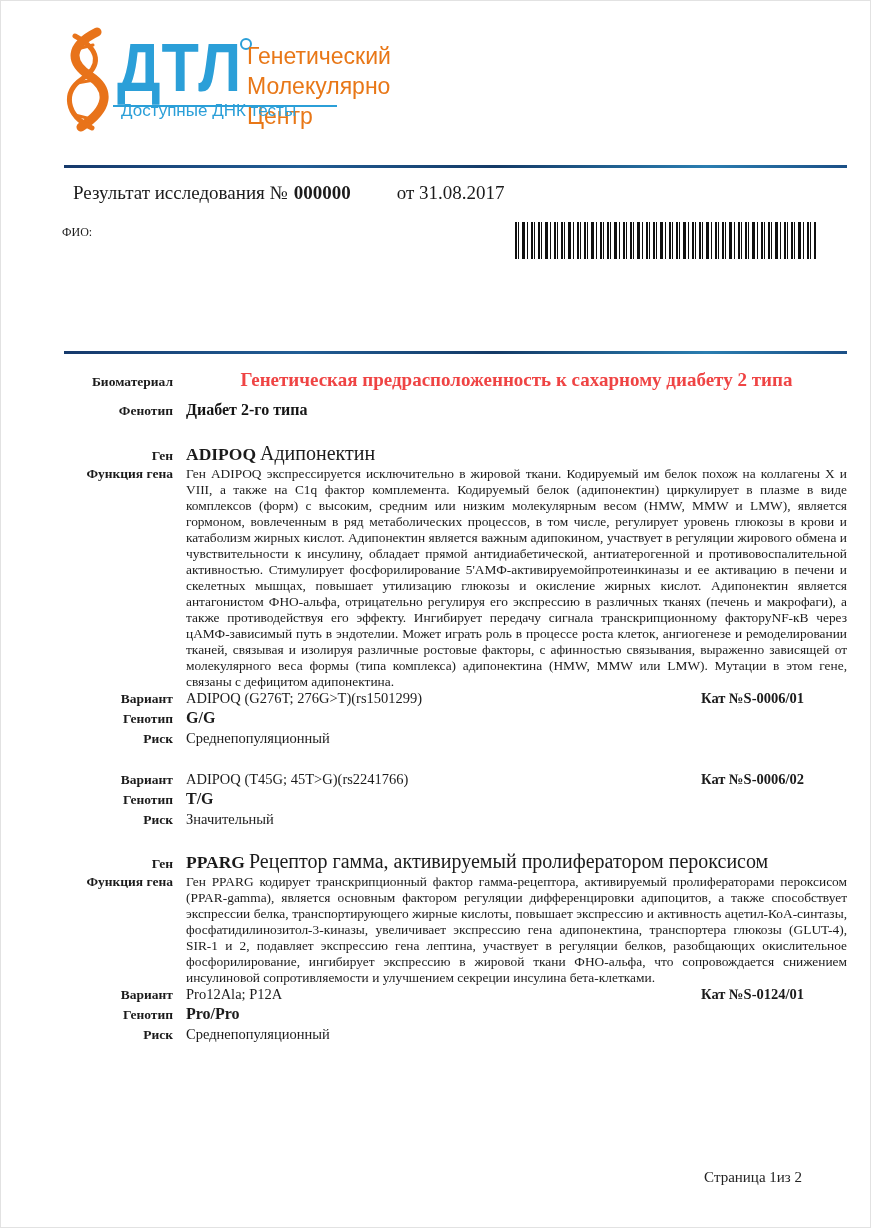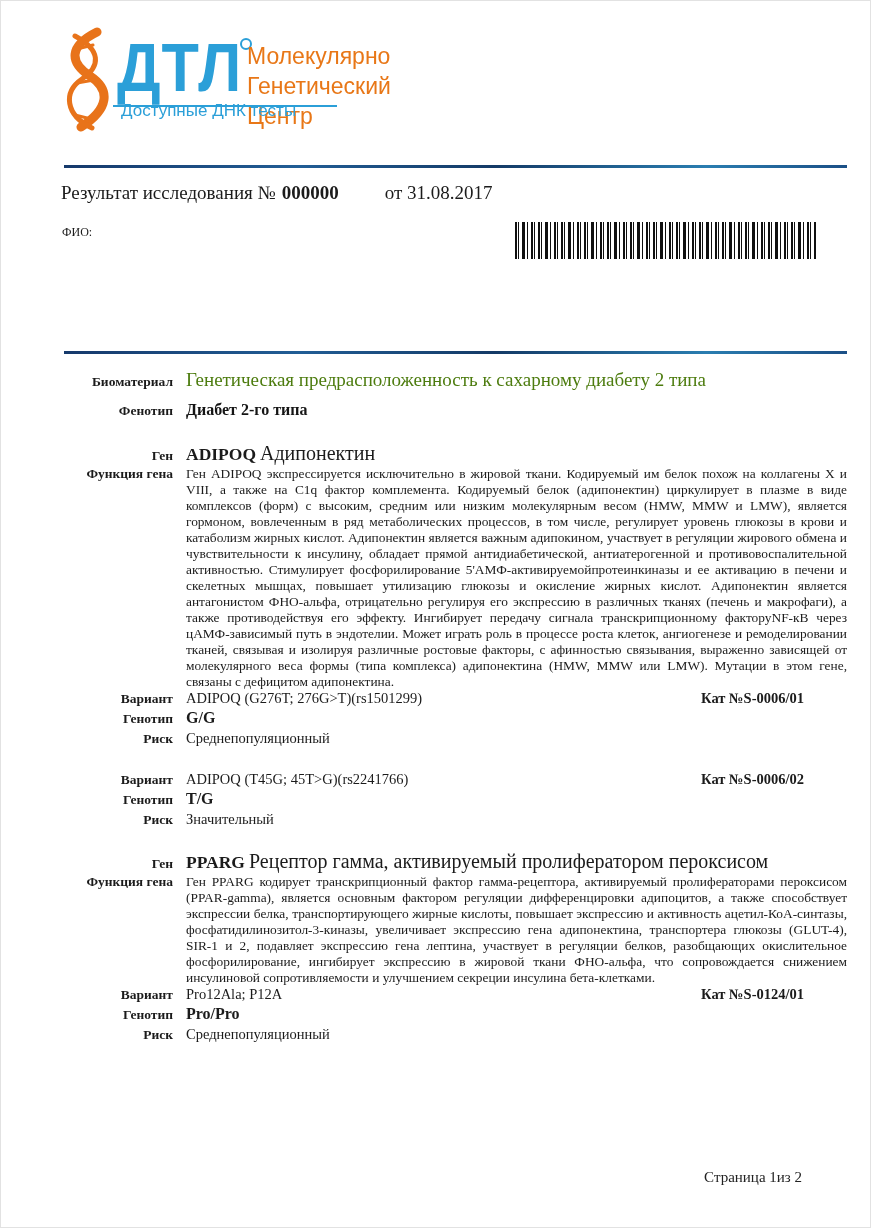--- a/index.html
+++ b/index.html
@@ -32,42 +32,42 @@
     font-family:"Liberation Sans", sans-serif;font-size:17px;color:#2b9fd8;
   }
   
   .hrule{
     position:absolute;left:63px;width:783px;height:3px;
     background:linear-gradient(90deg,#16396b,#215d95 30%,#143a66 55%,#2a7db0 82%,#1b4f86);
   }
   .hrule.r1{top:164px;}
   .hrule.r2{top:350px;}
   
-  .result-line{position:absolute;left:60px;top:181px;font-size:19px;}
+  .result-line{position:absolute;left:72px;top:181px;font-size:19px;}
   .result-line .num{font-weight:bold;margin-left:6px;}
   .result-line .date{margin-left:46px;}
   .fio{position:absolute;left:61px;top:224px;font-size:12px;}
   .barcode{
     position:absolute;left:514px;top:221px;width:302px;height:37px;
     background:repeating-linear-gradient(90deg,
       #101010 0px,#101010 2px,#fff 2px,#fff 3px,
       #101010 3px,#101010 4px,#fff 4px,#fff 7px,
       #101010 7px,#101010 10px,#fff 10px,#fff 12px,
       #101010 12px,#101010 13px,#fff 13px,#fff 16px,
       #101010 16px,#101010 18px,#fff 18px,#fff 19px,
       #101010 19px,#101010 20px,#fff 20px,#fff 23px);
   }
   .patient{position:absolute;left:64px;top:254px;font-size:14.5px;line-height:17.5px;}
   
   .report{position:absolute;left:64px;top:368px;width:782px;}
   .row{display:flex;align-items:baseline;}
   .lbl{flex:none;width:108px;text-align:right;font-weight:bold;font-size:13.5px;}
   .val{flex:1;margin-left:13px;}
   .row.study{margin-bottom:10px;}
-  .row.study .val{font-size:19px;font-weight:normal;color:#4d7c0f;}
+  .row.study .val{font-size:19px;font-weight:bold;color:#ef4444;text-align:center;}
   .row.pheno{margin-bottom:23px;}
   .row.pheno .val{font-size:16px;font-weight:bold;color:#151515;}
   .row.gene{margin-bottom:1px;}
   .gene-name{font-size:17.5px;font-weight:bold;}
   .gene-desc{font-size:20px;}
   .row.func .val{font-size:13.4px;line-height:16px;text-align:justify;}
   .row.variant .val{display:flex;justify-content:space-between;font-size:14.5px;}
   .cat{font-weight:bold;padding-right:43px;white-space:nowrap;}
   .row.genotype .val{font-size:16px;font-weight:bold;}
   .row.genotype{margin-top:2px;}
@@ -87,22 +87,22 @@
   <svg class="helix" width="58" height="106" viewBox="0 0 58 106">
     <path d="M40 5 C12 19, 12 35, 33 49 C54 63, 52 82, 24 100" fill="none" stroke="#e8731a" stroke-width="9" stroke-linecap="round"></path>
     <path d="M18 9 C44 23, 44 39, 25 52 C6 65, 8 88, 35 101" fill="none" stroke="#e8731a" stroke-width="5" stroke-linecap="round"></path>
     <line x1="20" y1="22" x2="36" y2="18" stroke="#e8731a" stroke-width="3" stroke-linecap="round"></line>
     <line x1="20" y1="56" x2="37" y2="53" stroke="#e8731a" stroke-width="3" stroke-linecap="round"></line>
     <line x1="18" y1="88" x2="34" y2="92" stroke="#e8731a" stroke-width="3" stroke-linecap="round"></line>
   </svg>
   <div class="brand">ДТЛ</div>
   <span class="reg"></span>
   <div class="tagline">
+    <div>Генетический</div>
     <div>Молекулярно</div>
-    <div>Генетический</div>
     <div>Центр</div>
   </div>
   <div class="logo-rule"></div>
   <div class="logo-subtitle">Доступные ДНК тесты</div>
 
   <div class="hrule r1"></div>
   <div class="hrule r2"></div>
 
   <div class="result-line">
     <span>Результат исследования №</span><span class="num">000000</span><span class="date">от 31.08.2017</span>

